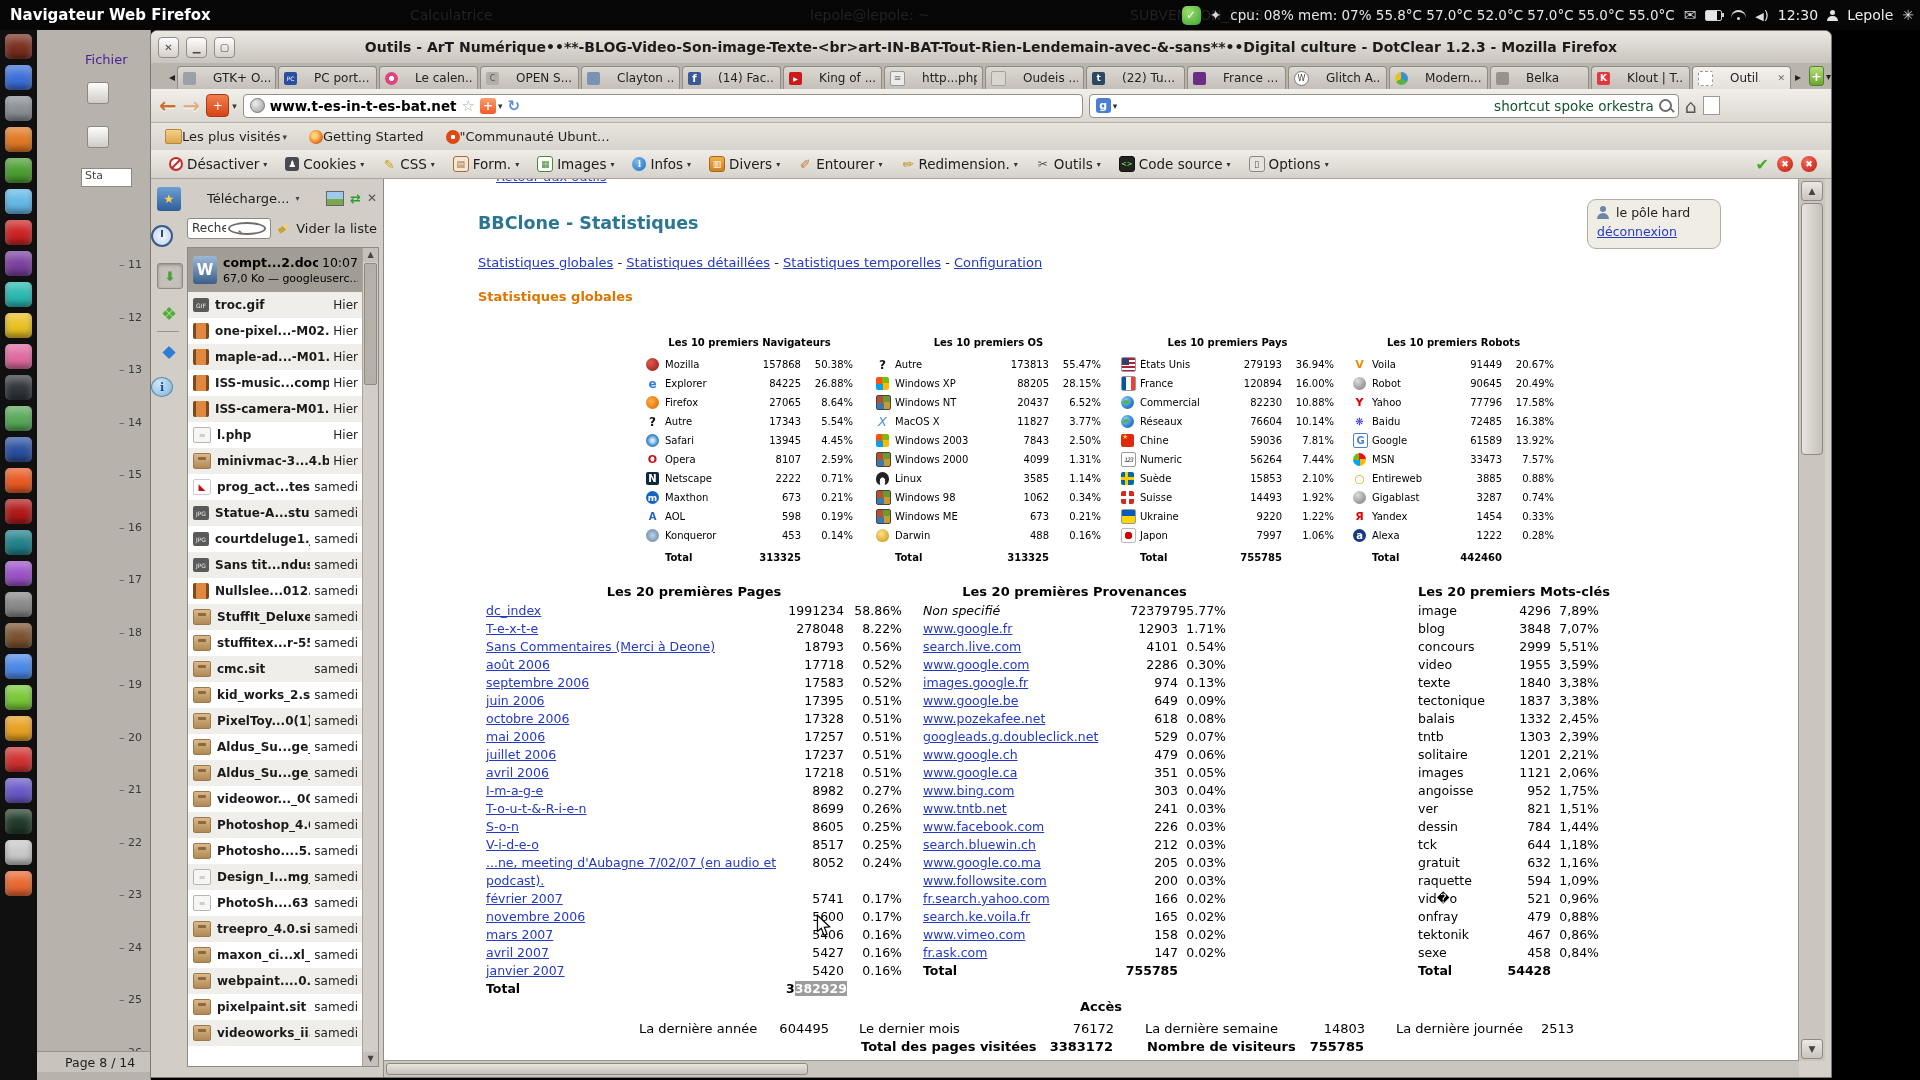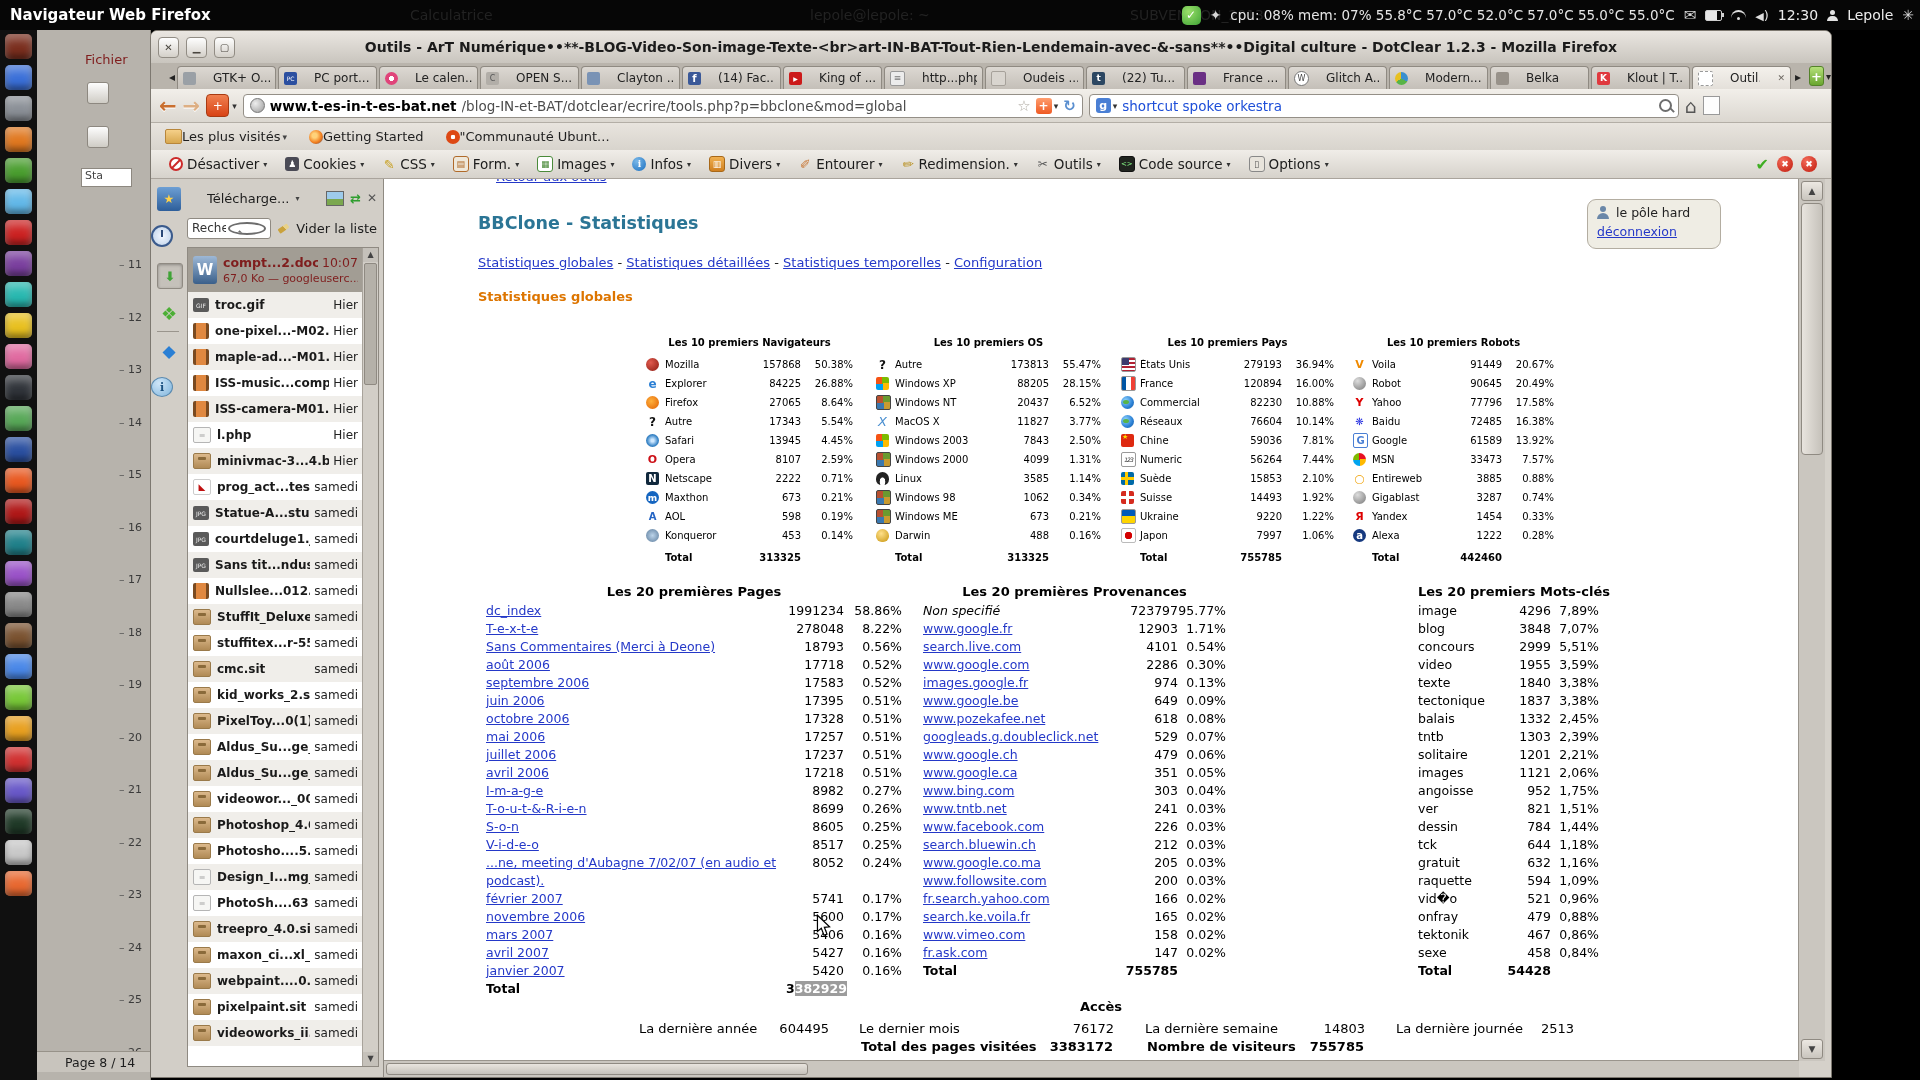--- a/index.html
+++ b/index.html
@@ -27,21 +27,21 @@
   .person::before{content:"";position:absolute;left:3px;top:0;width:5px;height:5px;border-radius:50%;background:#e2e2e2;}
   .person::after{content:"";position:absolute;left:0;bottom:0;width:11px;height:5px;border-radius:5px 5px 0 0;background:#e2e2e2;}
   .gear{color:#d8d8d8;font-size:14px;}
 
   
   .dock{position:absolute;left:0;top:30px;width:37px;bottom:0;background:#101010;display:flex;flex-direction:column;align-items:center;padding-top:4px;gap:6px;}
   .dicon{width:27px;height:25px;border-radius:5px;flex:0 0 auto;box-shadow:inset 0 6px 8px rgba(255,255,255,.35), inset 0 -4px 6px rgba(0,0,0,.45);}
 
   
   .strip{position:absolute;left:37px;top:30px;width:113px;bottom:0;background:#b7b3ac;border-right:1px solid #8d8880;}
-  .frag-menu{position:absolute;left:48px;top:22px;font-size:13px;color:#7f1d1d;text-align:right;}
+  .frag-menu{position:absolute;left:48px;top:22px;font-size:13px;color:#4c1d95;text-align:right;}
   .frag-icon,.frag-icon2{position:absolute;left:50px;width:20px;height:20px;background:linear-gradient(#fdfdfd,#cfccc5);border:1px solid #8d8880;border-radius:3px;}
   .frag-icon{top:52px;} .frag-icon2{top:96px;}
   .frag-sta{position:absolute;left:44px;top:138px;width:46px;height:17px;background:#fff;border:1px solid #8d8880;font-size:11px;color:#444;padding-left:3px;overflow:hidden;}
   #ruler{position:absolute;right:8px;top:228px;display:flex;flex-direction:column;}
   .rnum{height:52.5px;font-size:11px;color:#3a3a3a;text-align:right;}
   .rnum::before{content:"– ";color:#555;}
   .page-indicator{position:absolute;left:0;bottom:8px;width:105px;height:20px;background:#c8c4bd;border-top:1px solid #979289;font-size:12.5px;color:#1d1d1d;display:flex;align-items:center;padding-left:28px;}
 
   
   .window{position:absolute;left:150px;top:30px;width:1682px;height:1048px;background:#d5d1ca;border:1px solid #7d7870;border-radius:7px 7px 0 0;box-sizing:border-box;}
@@ -83,21 +83,21 @@
   .nav-caret{font-size:9px;color:#333;margin-left:-3px;}
   .urlfield{width:840px;height:24px;background:#fff;border:1px solid #948f87;border-radius:4px;display:flex;align-items:center;padding:0 6px;box-sizing:border-box;font-size:13.5px;gap:5px;}
   .globe{width:13px;height:13px;border-radius:50%;background:radial-gradient(circle at 35% 35%,#eee,#9a9a9a);border:1px solid #777;flex:0 0 auto;}
   .url-domain{font-weight:bold;color:#000;white-space:nowrap;}
   .url-path{color:#4c4c4c;white-space:nowrap;overflow:hidden;flex:1;}
   .url-star{color:#b0aba3;font-size:15px;}
   .url-plus{width:16px;height:16px;border-radius:3px;background:linear-gradient(#ff9d6e,#ef5a23);color:#fff;font-weight:bold;font-size:12px;display:flex;align-items:center;justify-content:center;}
   .url-reload{color:#5a8fd0;font-size:15px;font-weight:bold;}
   .searchfield{width:590px;height:24px;background:#fff;border:1px solid #948f87;border-radius:4px;display:flex;align-items:center;padding:0 6px;box-sizing:border-box;font-size:13.5px;gap:5px;}
   .gchip{width:15px;height:15px;border-radius:3px;background:#4a7fd4;color:#fff;font-weight:bold;font-size:11px;display:flex;align-items:center;justify-content:center;flex:0 0 auto;}
-  .search-text{color:#1d4ed8;white-space:nowrap;overflow:hidden;flex:1;}
+  .search-text{color:#14532d;white-space:nowrap;overflow:hidden;flex:1;text-align:right;}
   .mag{width:9px;height:9px;border:2px solid #6d6d6d;border-radius:50%;position:relative;flex:0 0 auto;}
   .mag::after{content:"";position:absolute;left:8px;top:8px;width:6px;height:2px;background:#6d6d6d;transform:rotate(45deg);}
   .home{font-size:19px;color:#555;}
   .pagechip{width:15px;height:17px;background:#fdfdfd;border:1px solid #999;}
 
   
   .bookmarksbar{position:absolute;left:0;top:92px;right:0;height:27px;background:linear-gradient(#e8e4de,#d8d4cd);display:flex;align-items:center;gap:22px;padding-left:14px;font-size:13px;color:#1e1e1e;border-bottom:1px solid #bdb8b0;}
   .bmitem{display:flex;align-items:center;}
   .bmic{width:15px;height:13px;display:inline-block;}
   .bm-folder{background:linear-gradient(#f5d08a,#d8a84f);border:1px solid #b8863a;border-radius:2px;}
@@ -157,21 +157,21 @@
   .sb-scroll .arr{position:absolute;left:0;right:0;height:14px;background:#c5c1ba;font-size:8px;color:#444;text-align:center;line-height:14px;}
   .sb-scroll .arr.up{top:0;} .sb-scroll .arr.dn{bottom:0;}
   .sb-scroll .thumb{position:absolute;left:1px;right:1px;top:15px;height:120px;background:#b5b1a9;border:1px solid #8f8a82;border-radius:2px;}
   #dl-list{position:absolute;left:0;top:0;right:15px;bottom:0;}
   .dlrow{height:26px;display:flex;align-items:center;padding:0 5px;font-size:12px;color:#1a1a1a;box-sizing:border-box;}
   .dlrow:nth-child(even){background:#f0eeea;}
   .dlrow .fic{margin-right:6px;flex:0 0 auto;}
   .dlname{font-weight:bold;flex:1;white-space:nowrap;overflow:hidden;}
   .dldate{margin-left:4px;color:#222;}
   .dlrow.sel{height:44px;background:#a29d94;color:#fff;align-items:center;}
-  .dlrow.sel .dlname,.dlrow.sel .dldate,.dlrow.sel .dlsub{color:#7f1d1d;}
+  .dlrow.sel .dlname,.dlrow.sel .dldate,.dlrow.sel .dlsub{color:#000000;}
   .selmeta{flex:1;overflow:hidden;}
   .selrow1{display:flex;font-size:12.5px;}
   .dlsub{font-size:11px;margin-top:2px;white-space:nowrap;overflow:hidden;}
   .fic{width:16px;height:14px;display:inline-flex;align-items:center;justify-content:center;border-radius:2px;font-size:6px;color:#eee;}
   .fic-word{width:24px;height:28px;background:linear-gradient(#9db8d6,#3a5f8a);border-radius:3px;color:#fff;font-weight:bold;font-size:15px;}
   .fic-gif{background:#5a5a5a;} .fic-gif::after{content:"GIF";}
   .fic-jpg{background:#5a5a5a;} .fic-jpg::after{content:"JPG";}
   .fic-movie{background:linear-gradient(90deg,#7a4a20 0 3px,#e08840 3px 13px,#7a4a20 13px);height:16px;}
   .fic-file{background:#f6f6f4;border:1px solid #b5b5b5;} .fic-file::after{content:"≡";color:#aaa;font-size:8px;}
   .fic-archive{background:linear-gradient(#dcb98c,#b08a55);border:1px solid #9a7a4a;}
@@ -434,21 +434,20 @@
       </div>
 
     <div class="navbar">
       <span class="nav-back">←</span>
       <span class="nav-fwd">→</span>
       <span class="nav-refresh">+</span>
       <span class="nav-caret">▾</span>
       <div class="urlfield">
         <span class="globe"></span>
         <span class="url-domain">www.t-es-in-t-es-bat.net</span>
-        <span class="url-path">/blog-IN-et-BAT/dotclear/ecrire/tools.php?p=bbclone&amp;mod=global</span>
         <span class="url-star">☆</span>
         <span class="url-plus">+</span>
         <span class="nav-caret">▾</span>
         <span class="url-reload">↻</span>
       </div>
       <div class="searchfield">
         <span class="gchip">g</span>
         <span class="nav-caret">▾</span>
         <span class="search-text">shortcut spoke orkestra</span>
         <span class="mag"></span>

